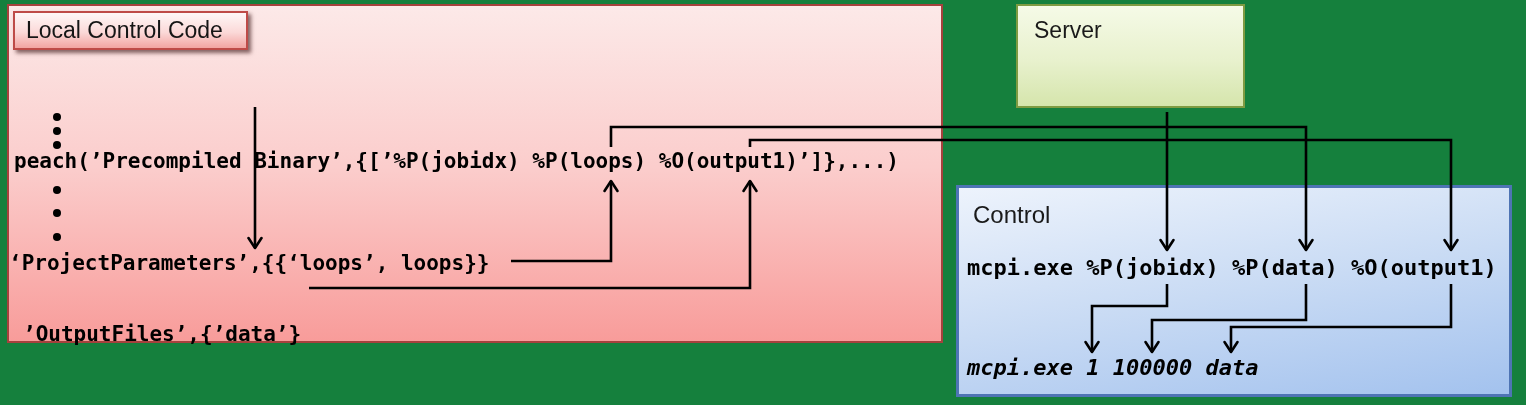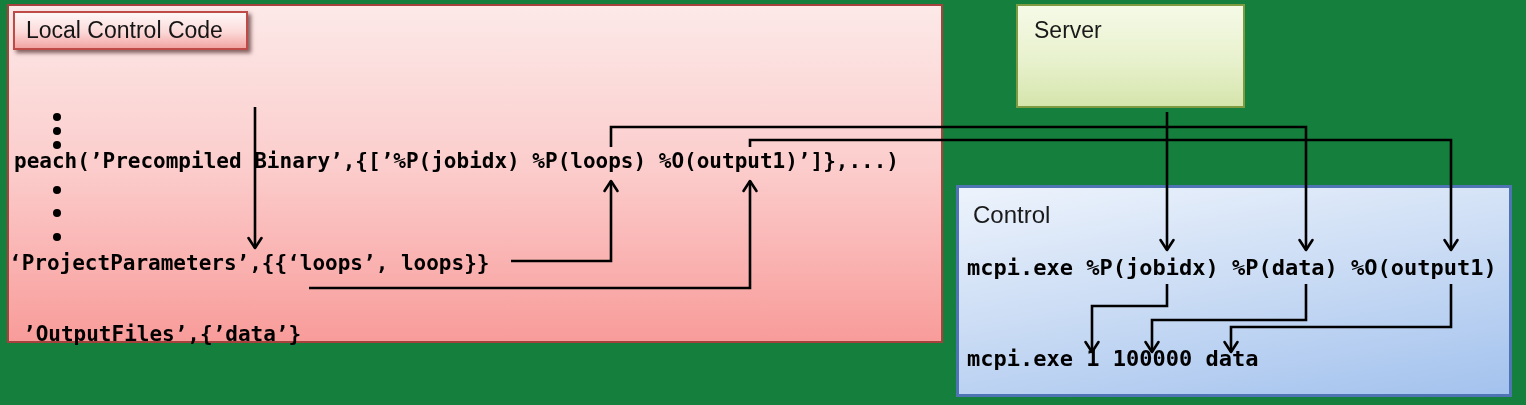--- a/index.html
+++ b/index.html
@@ -78,21 +78,21 @@
   <div class="dot" style="left:53px;top:186px;"></div>
   <div class="dot" style="left:53px;top:209px;"></div>
   <div class="dot" style="left:53px;top:233px;"></div>
 
   <div class="box server-box"></div>
   <div class="box-title server-title">Server</div>
 
   <div class="box worker-box"></div>
   <div class="box-title worker-title">Control</div>
   <div class="code wcode" style="left:967px;top:257px;">mcpi.exe %P(jobidx) %P(data) %O(output1)</div>
-  <div class="code wcode" style="left:967px;top:348px;">mcpi.exe 1 100000 data</div>
+  <div class="code wcode" style="left:967px;top:357px;font-style:italic;">mcpi.exe 1 100000 data</div>
 
   <svg class="overlay" width="1526" height="405" viewBox="0 0 1526 405">
     <defs>
       <marker id="ah" markerUnits="userSpaceOnUse" markerWidth="20" markerHeight="20" viewBox="0 0 20 20" refX="13" refY="10" orient="auto">
         <path d="M3,3.5 L13,10 L3,16.5" fill="none" stroke="#000" stroke-width="2.6" stroke-linecap="round" stroke-linejoin="round"></path>
       </marker>
     </defs>
     <path class="conn" d="M 255,107 V 248" marker-end="url(#ah)"></path>
     <path class="conn" d="M 511,261 H 611 V 181" marker-end="url(#ah)"></path>
     <path class="conn" d="M 309,288 H 750 V 181" marker-end="url(#ah)"></path>

